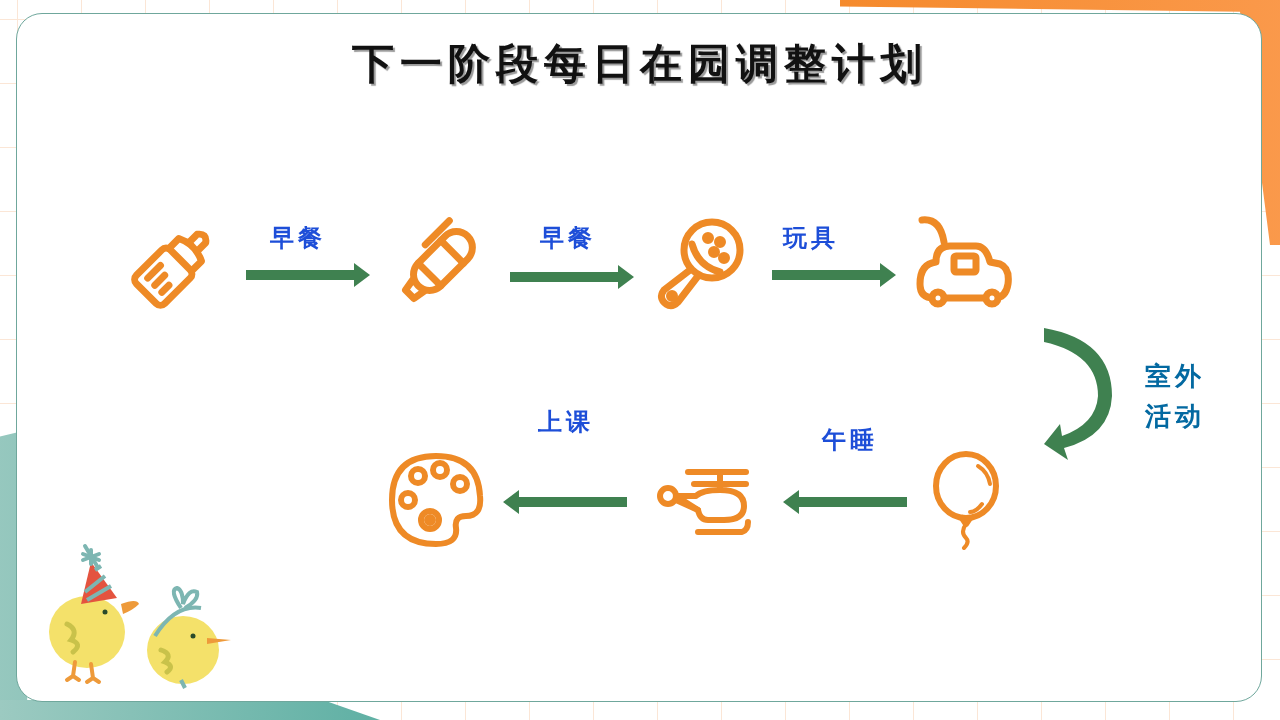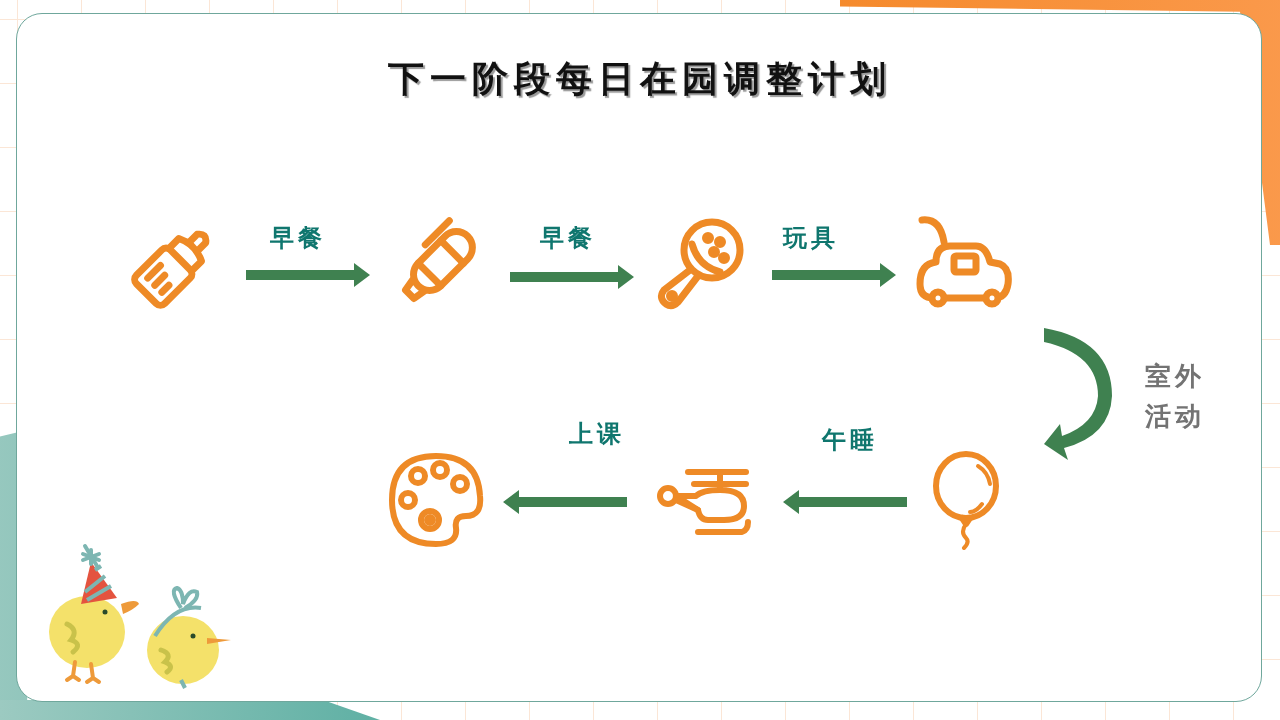--- a/index.html
+++ b/index.html
@@ -28,36 +28,35 @@
     background:linear-gradient(90deg,#9ccac1,#5fb0a4);
     clip-path:polygon(0 0,85% 0,100% 100%,0 100%);
   }
   .card {
     position:absolute; left:16px; top:13px; width:1246px; height:689px;
     background:#ffffff; border:1.5px solid #6fa79c; border-radius:26px;
     box-sizing:border-box;
   }
   .title {
     position:absolute; left:0; right:0; top:36px; text-align:center;
-    font-size:36px; font-weight:bold; letter-spacing:6px; color:#111;
+    font-size:42px; font-weight:bold; letter-spacing:6px; color:#111;
     text-shadow:2px 2px 1px #9a9a9a;
-    margin-top:19px;
   }
   .icon { position:absolute; width:100px; height:100px; }
   .icon svg { width:100%; height:100%; }
   .label {
-    position:absolute; font-size:24px; font-weight:bold; color:#0f766e;
+    position:absolute; font-size:24px; font-weight:bold; color:#1d4ed8;
     letter-spacing:4px; white-space:nowrap;
   }
   .arrow { position:absolute; height:24px; }
   .arrow svg { width:100%; height:100%; }
   .curve { position:absolute; left:1040px; top:326px; width:80px; height:140px; }
   .vlabel {
     position:absolute; left:1145px; top:356px; font-size:26px; font-weight:bold;
-    color:#737373; letter-spacing:4px; line-height:40px; width:70px;
+    color:#0369a1; letter-spacing:4px; line-height:40px; width:70px;
   }
   .chicks { position:absolute; left:45px; top:540px; width:200px; height:150px; }
 </style>
 </head>
 <body>
 
 <div class="deco-orange"></div>
 <div class="deco-teal"></div>
 <div class="deco-teal2"></div>
 
@@ -161,21 +160,21 @@
   <svg viewBox="0 0 100 100" fill="none" stroke="#ee8a26" stroke-width="6" stroke-linecap="round" stroke-linejoin="round">
     <line x1="34" y1="22" x2="92" y2="22"></line>
     <line x1="40" y1="34" x2="92" y2="34"></line>
     <line x1="66" y1="22" x2="66" y2="40"></line>
     <circle cx="14" cy="46" r="8"></circle>
     <path d="M22 46 L42 46 Q48 40 66 40 Q90 40 90 56 Q90 70 70 70 L54 70 Q46 70 44 60 Z"></path>
     <line x1="22" y1="50" x2="44" y2="60"></line>
     <path d="M44 82 L88 82 Q94 80 94 72"></path>
   </svg>
 </div>
-<div class="label" style="left:538px;top:418px;margin-left:31px;">上课</div>
+<div class="label" style="left:538px;top:406px;">上课</div>
 <div class="arrow" style="left:503px;top:490px;width:124px;">
   <svg viewBox="0 0 124 24" preserveAspectRatio="none">
       <polygon points="124,7 16,7 16,0 0,12 16,24 16,17 124,17" fill="#3f8150"></polygon>
     </svg>
 </div>
 
 <div class="icon" style="left:386px;top:450px;">
   <svg viewBox="0 0 100 100" fill="none" stroke="#ee8a26" stroke-width="6" stroke-linecap="round" stroke-linejoin="round">
     <path d="M50 6 Q92 6 94 46 Q96 66 80 66 Q68 66 70 78 Q72 94 50 94 Q6 94 6 50 Q6 6 50 6 Z"></path>
     <circle cx="32" cy="26" r="7"></circle>

